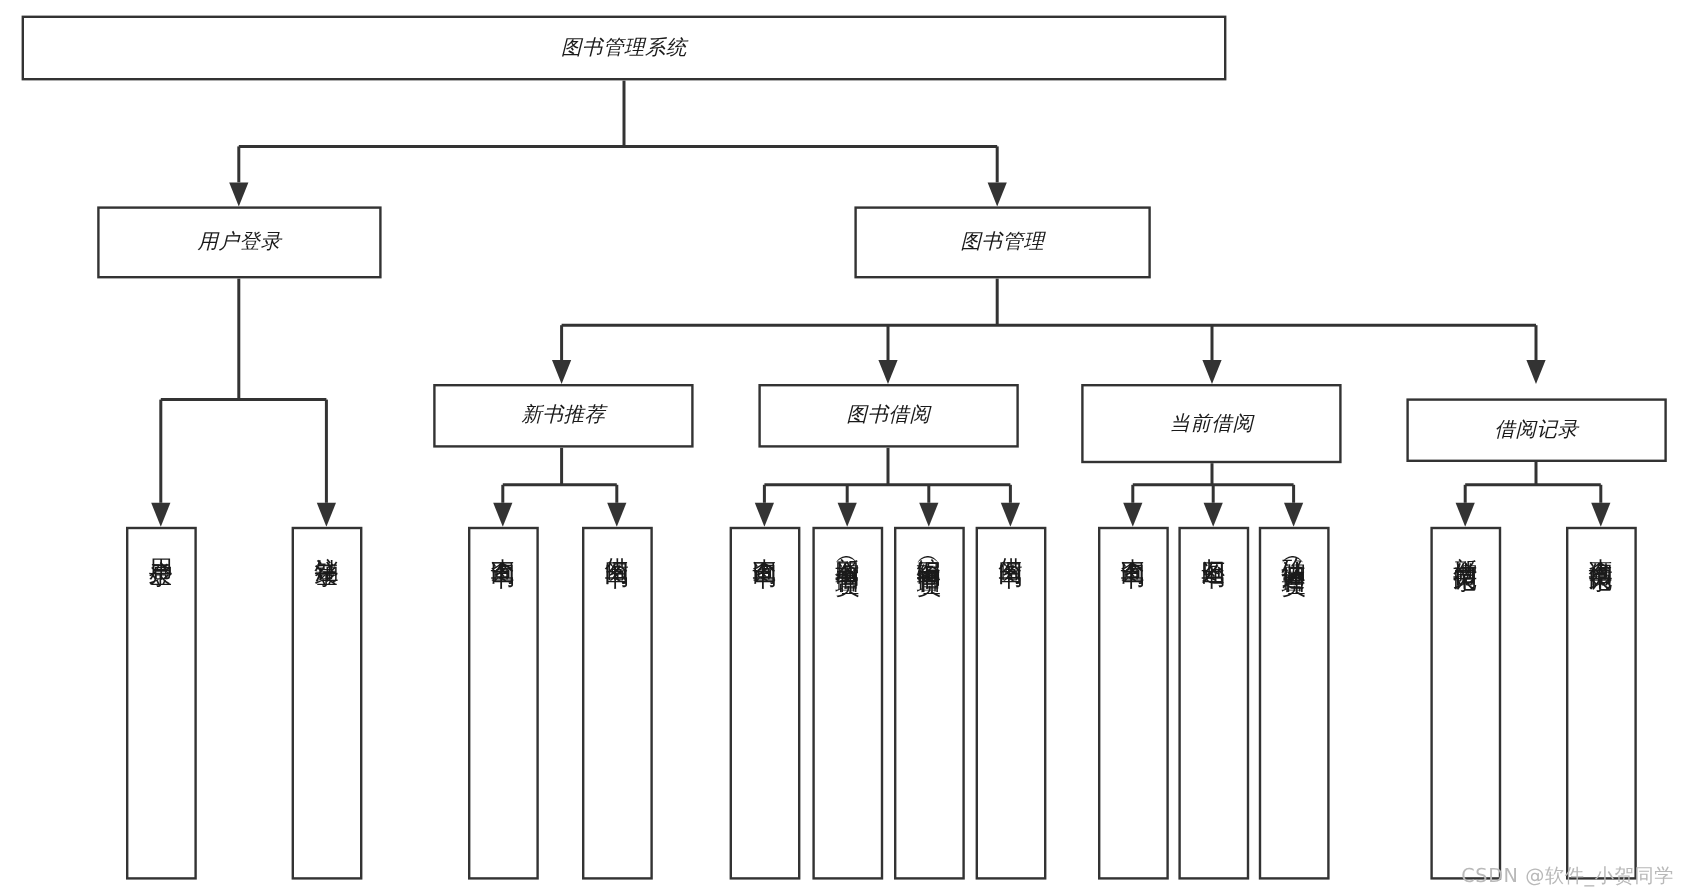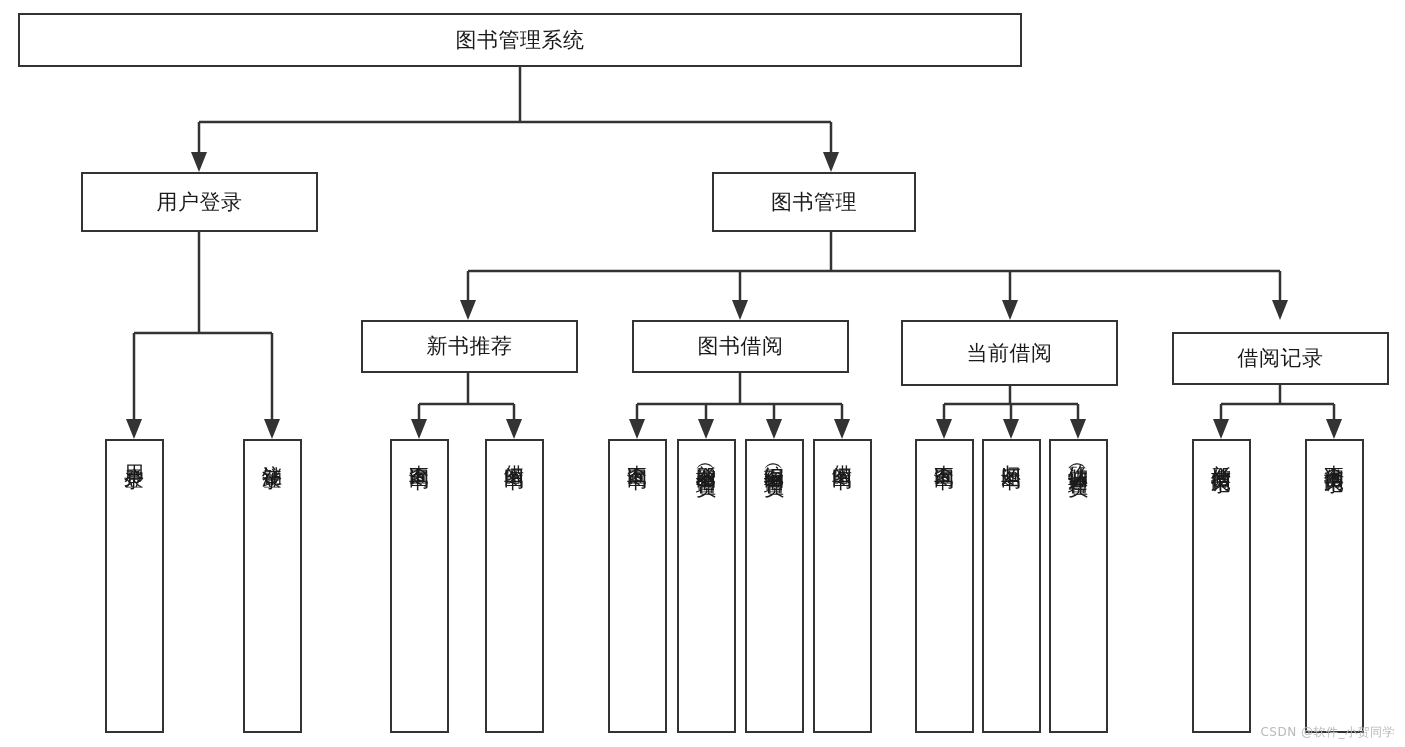--- a/index.html
+++ b/index.html
@@ -33,40 +33,41 @@
     justify-content: center;
     color: #1a1a1a;
   }
   .node .label {
     display: block;
     text-align: center;
     line-height: 1.18;
     white-space: nowrap;
   }
   .node.horizontal .label {
-    font-size: 21px;
+    font-size: 17px;
     letter-spacing: 0.5px;
+    font-style: italic;
   }
   .node.vertical {
     align-items: flex-start;
     justify-content: center;
     padding-top: 8px;
   }
   .node.vertical .label {
     writing-mode: vertical-rl;
     text-orientation: upright;
     font-size: 20px;
     letter-spacing: 2px;
     line-height: 1;
   }
   #watermark {
     position: absolute;
     right: 10px;
     bottom: 6px;
-    font-size: 12px;
+    font-size: 16px;
     color: #b9b9b9;
     letter-spacing: 0.5px;
     white-space: nowrap;
     user-select: none;
   }
 </style>
 </head>
 <body>
 
 <div id="diagram-root">
@@ -138,21 +139,21 @@
     </g>
   </svg>
 
   <div class="node horizontal" style="left:18px; top:13px; width:1004px; height:54px;">
     <span class="label">图书管理系统</span>
   </div>
 
   <div class="node horizontal" style="left:81px; top:172px; width:237px; height:60px;">
     <span class="label">用户登录</span>
   </div>
-  <div class="node horizontal" style="left:712px; top:172px; width:204px; height:60px;">
+  <div class="node horizontal" style="left:712px; top:172px; width:247px; height:60px;">
     <span class="label">图书管理</span>
   </div>
 
   <div class="node horizontal" style="left:632px; top:320px; width:217px; height:53px;">
     <span class="label">图书借阅</span>
   </div>
   <div class="node horizontal" style="left:361px; top:320px; width:217px; height:53px;">
     <span class="label">新书推荐</span>
   </div>
   <div class="node horizontal" style="left:901px; top:320px; width:217px; height:66px;">

